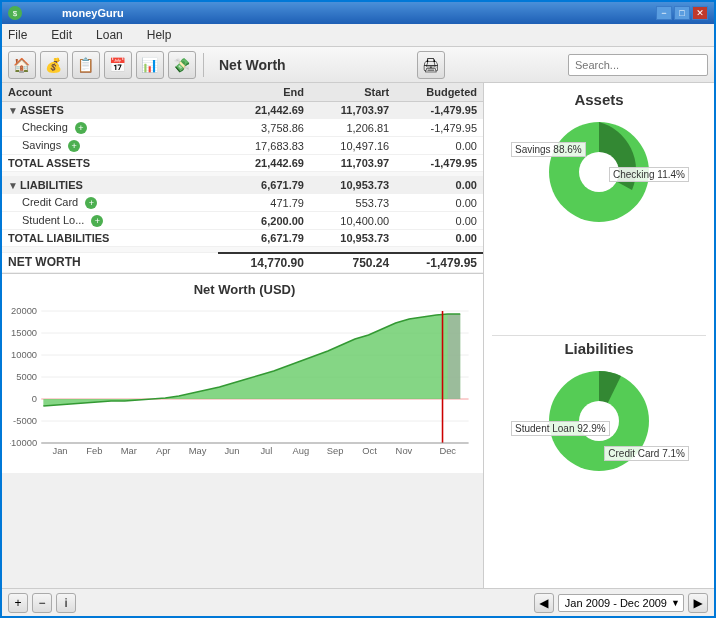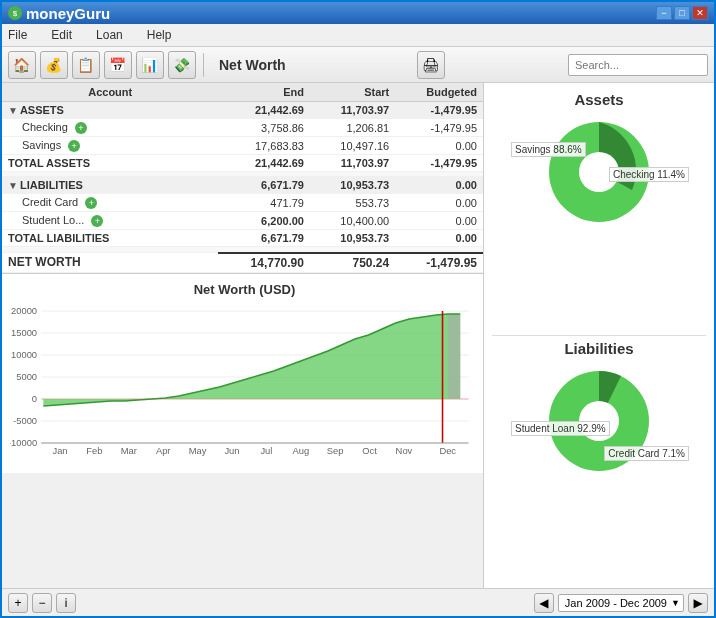--- a/index.html
+++ b/index.html
@@ -3,21 +3,21 @@
   <meta charset="utf-8">
   <style>
     * { margin: 0; padding: 0; box-sizing: border-box; }
     body { font-family: 'Segoe UI', Tahoma, Geneva, Verdana, sans-serif; font-size: 12px; background: #d4d0c8; width: 716px; height: 618px; overflow: hidden; }
     
     .window { width: 716px; height: 618px; border: 2px solid #0078d7; background: #f0f0f0; display: flex; flex-direction: column; }
     
     .title-bar { background: linear-gradient(to bottom, #4a90d9, #1e5fb5); height: 22px; display: flex; align-items: center; justify-content: space-between; padding: 0 6px; }
     .title-bar-left { display: flex; align-items: center; gap: 4px; }
     .title-bar-icon { width: 14px; height: 14px; background: #4CAF50; border-radius: 50%; display: flex; align-items: center; justify-content: center; font-size: 8px; color: white; }
-    .title-bar-text { color: white; font-size: 15px; font-weight: bold; }
+    .title-bar-text { color: white; font-size: 11px; font-weight: bold; margin-left: 36px; }
     .title-bar-controls { display: flex; gap: 2px; }
     .title-bar-btn { width: 16px; height: 14px; background: #5a9de0; border: 1px solid #3a7bc8; color: white; font-size: 9px; cursor: pointer; display: flex; align-items: center; justify-content: center; }
     .title-bar-btn.close { background: #c0392b; }
     
     .menu-bar { background: #f0f0f0; border-bottom: 1px solid #ccc; padding: 2px 0; display: flex; gap: 12px; }
     .menu-item { padding: 2px 6px; cursor: pointer; font-size: 12px; color: #333; }
     
     .toolbar { background: linear-gradient(to bottom, #f8f8f8, #e8e8e8); border-bottom: 1px solid #ccc; padding: 3px 6px; display: flex; align-items: center; gap: 4px; height: 36px; }
     .toolbar-btn { width: 28px; height: 28px; background: linear-gradient(to bottom, #f5f5f5, #ddd); border: 1px solid #aaa; border-radius: 3px; cursor: pointer; display: flex; align-items: center; justify-content: center; font-size: 14px; }
     .toolbar-separator { width: 1px; height: 24px; background: #bbb; margin: 0 3px; }
@@ -96,21 +96,21 @@
   </div>
 
   <div class="content">
 
     <div class="left-panel">
 
       <div class="accounts-table">
         <table>
           <thead>
             <tr>
-              <th style="text-align:center;width:45%">Account</th>
+              <th style="text-align:left;width:45%">Account</th>
               <th>End</th>
               <th>Start</th>
               <th>Budgeted</th>
             </tr>
           </thead>
           <tbody>
 
             <tr class="row-group-header">
               <td><span class="expand-icon">▼</span><span>ASSETS</span></td>
               <td>21,442.69</td>

